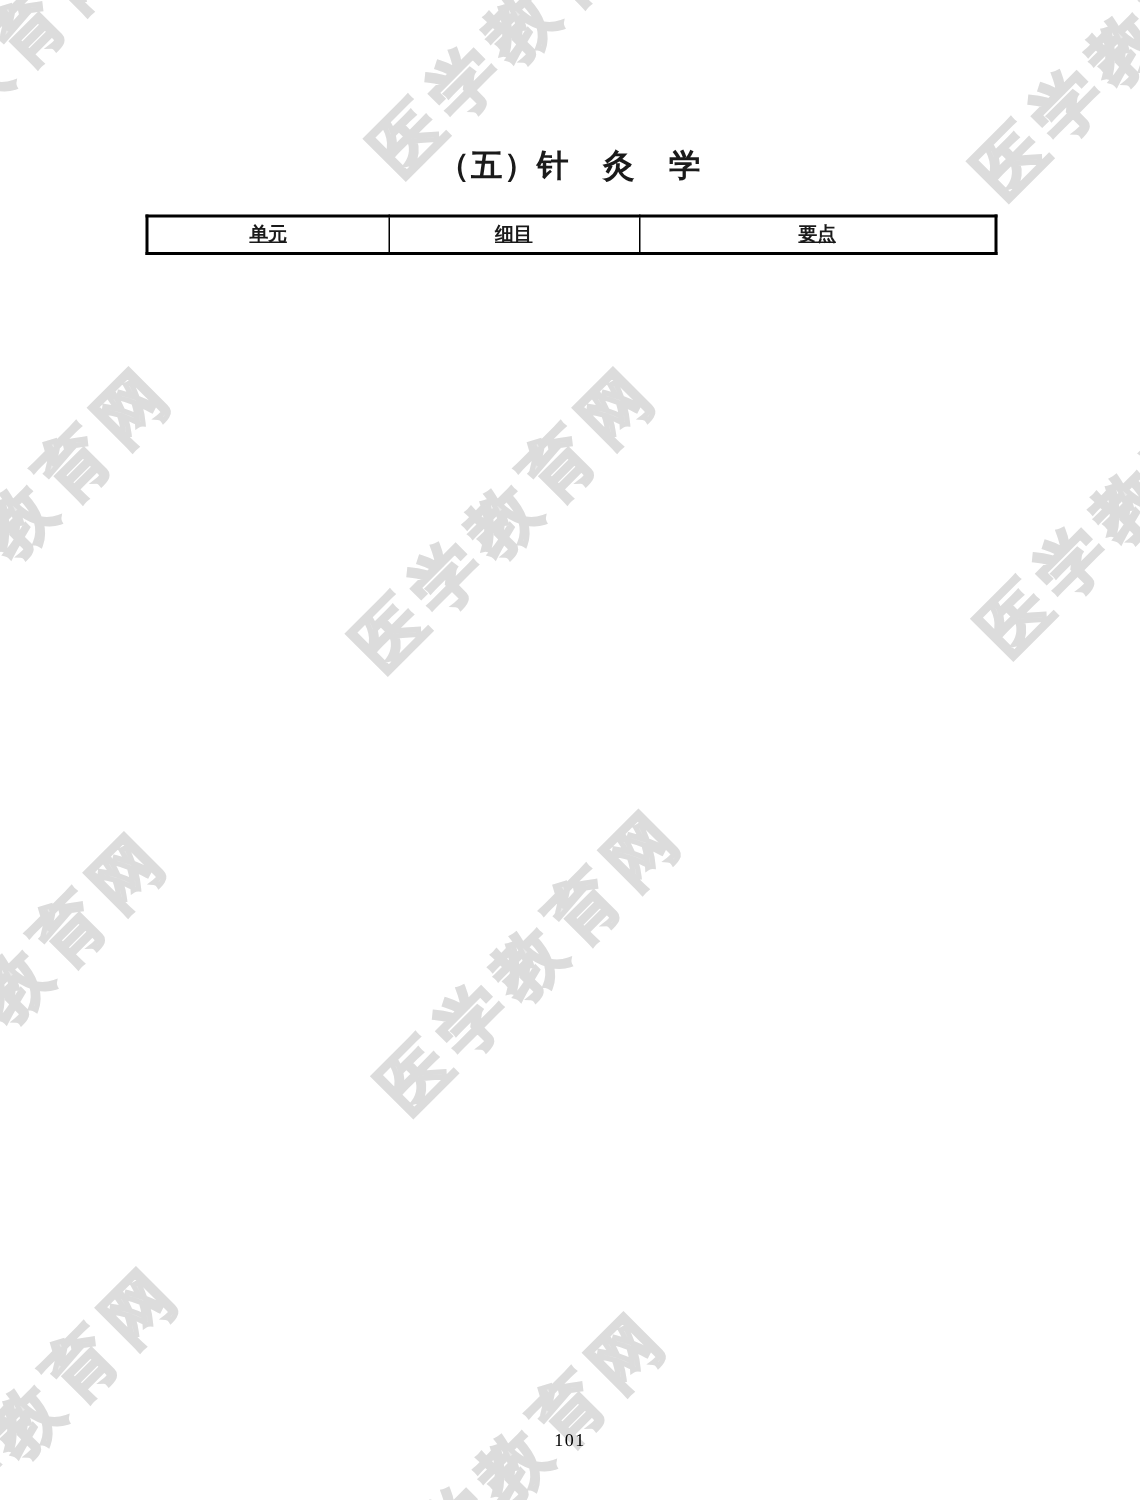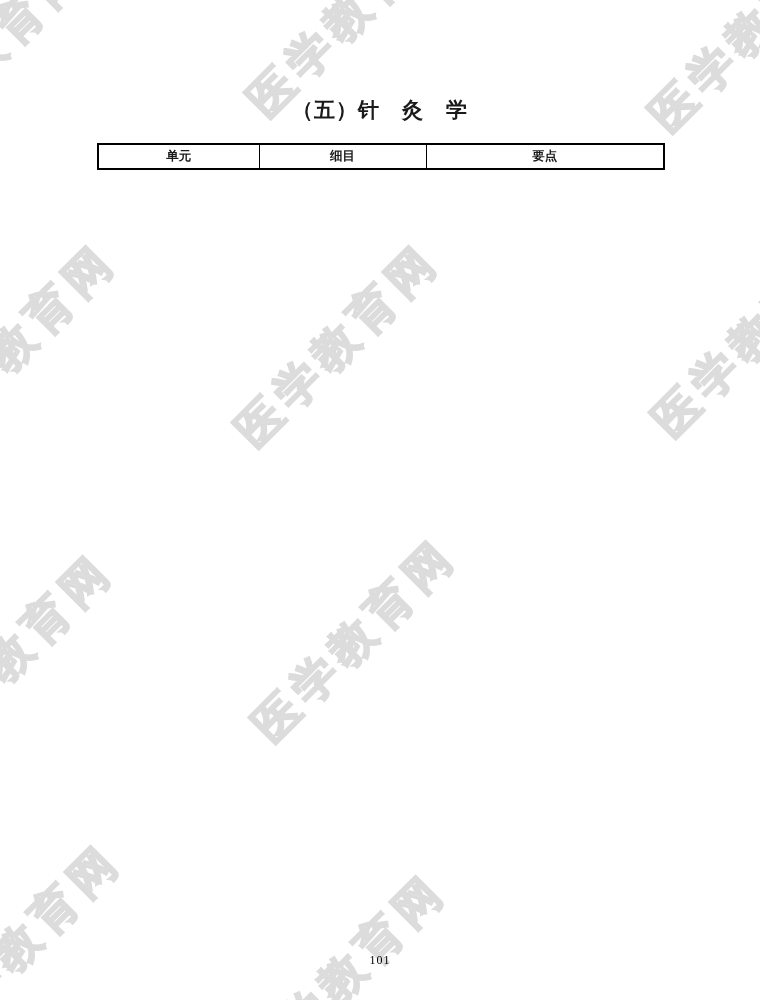--- a/index.html
+++ b/index.html
@@ -64,20 +64,21 @@
   }
   table.syllabus { border-width: 2px; }
   table.syllabus th {
     height: 23px;
     font-family: "Liberation Sans", "DejaVu Sans", sans-serif;
     font-size: 12.5px;
     font-weight: bold;
     text-align: center;
     vertical-align: middle;
     padding: 0 4px;
+    text-decoration: underline;
   }
   .page-number {
     position: absolute;
     top: 953px;
     left: 0;
     width: 100%;
     text-align: center;
     font-size: 12px;
     letter-spacing: 1px;
     color: #000000;

